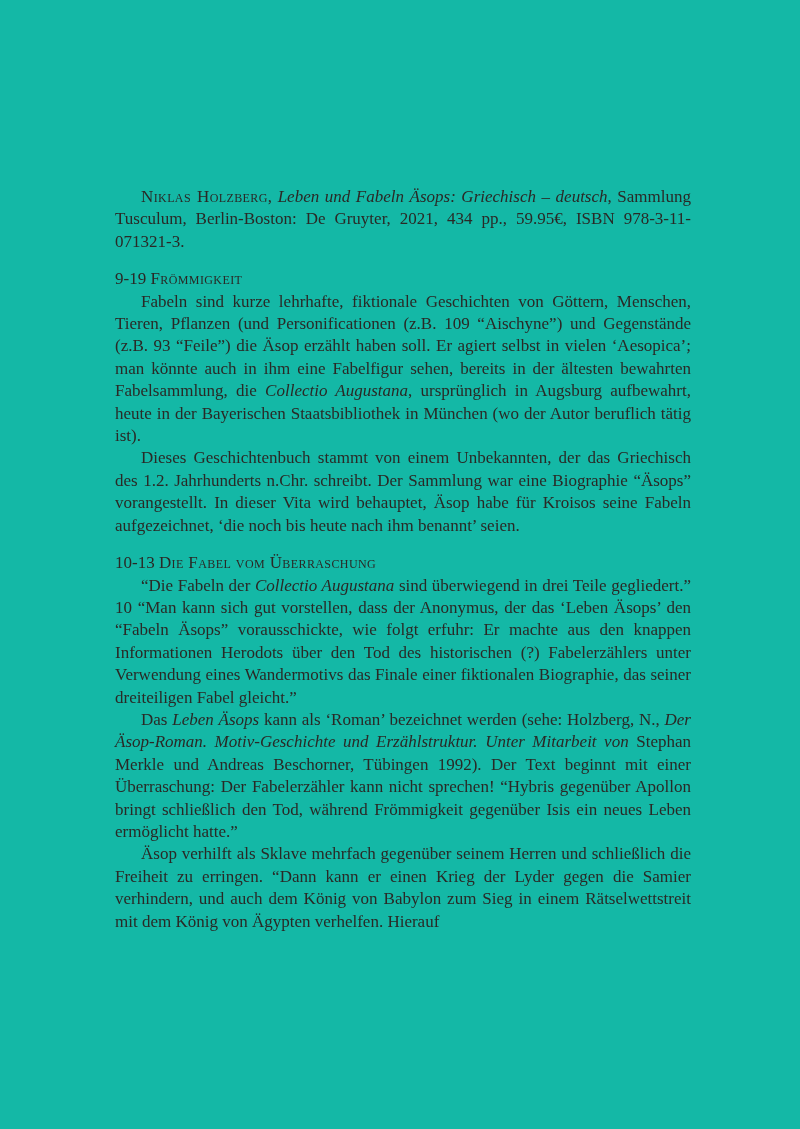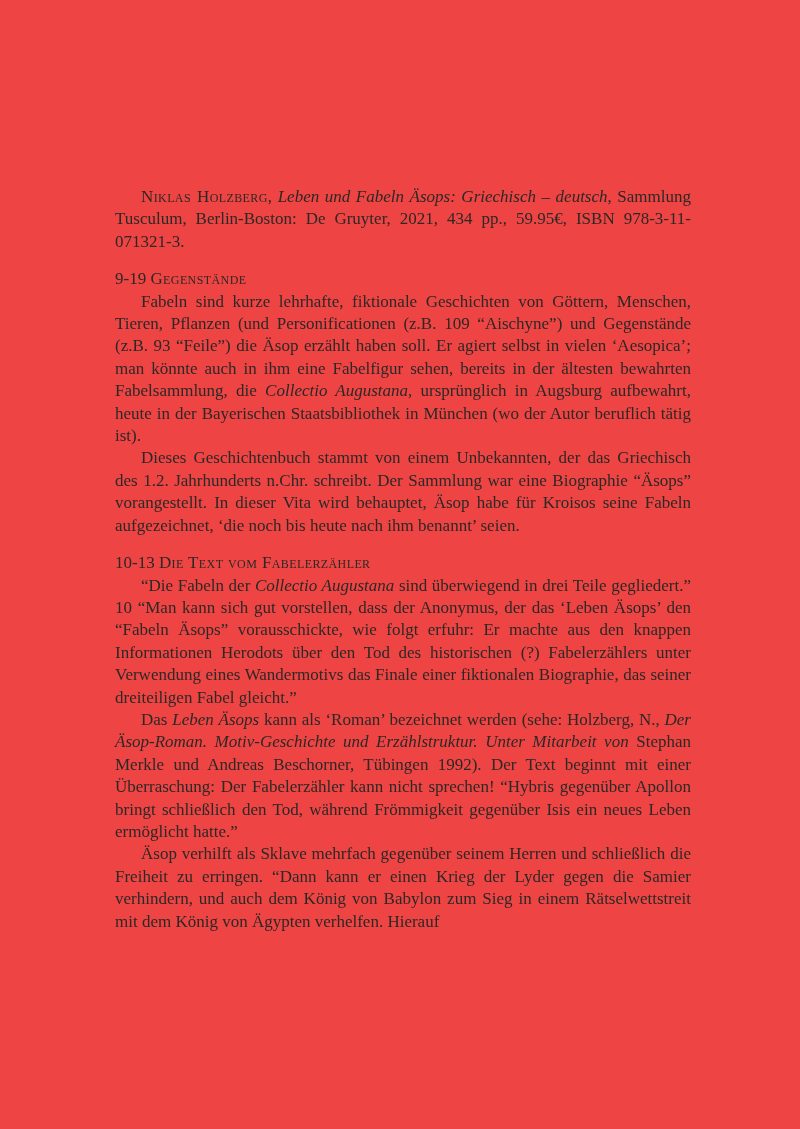--- a/index.html
+++ b/index.html
@@ -7,21 +7,21 @@
     padding: 0;
     width: 800px;
     height: 1129px;
     overflow: hidden;
     background: #ffffff;
   }
   .page {
     position: relative;
     width: 800px;
     height: 1129px;
-    background: #ef4444;
+    background: #14b8a6;
     color: #2a2926;
     font-family: "Liberation Serif", serif;
   }
   .text-block {
     position: absolute;
     left: 115px;
     top: 186px;
     width: 576px;
     font-size: 17px;
     line-height: 22.4px;
@@ -60,26 +60,26 @@
 </style>
 </head>
 <body>
 
 <div class="page">
 
   <main class="text-block">
 
     <p class="para"><span class="smallcaps">Niklas Holzberg</span><span>, </span><span class="italic">Leben und Fabeln Äsops: Griechisch – deutsch</span><span>, Sammlung Tusculum, Berlin-Boston: De Gruyter, 2021, 434 pp., 59.95€, ISBN 978-3-11-071321-3.</span></p>
 
-    <h2 class="section-heading"><span>9-19 </span><span class="smallcaps">Gegenstände</span></h2>
+    <h2 class="section-heading"><span>9-19 </span><span class="smallcaps">Frömmigkeit</span></h2>
 
     <p class="para"><span>Fabeln sind kurze lehrhafte, fiktionale Geschichten von Göttern, Menschen, Tieren, Pflanzen (und Personificationen (z.B. 109 “Aischyne”) und Gegenstände (z.B. 93 “Feile”) die Äsop erzählt haben soll. Er agiert selbst in vielen ‘Aesopica’; man könnte auch in ihm eine Fabelfigur sehen, bereits in der ältesten bewahrten Fabelsammlung, die </span><span class="italic">Collectio Augustana</span><span>, ursprünglich in Augsburg aufbewahrt, heute in der Bayerischen Staatsbibliothek in München (wo der Autor beruflich tätig ist).</span></p>
     <p class="para"><span>Dieses Geschichtenbuch stammt von einem Unbekannten, der das Griechisch des 1.2. Jahrhunderts n.Chr. schreibt. Der Sammlung war eine Biographie “Äsops” vorangestellt. In dieser Vita wird behauptet, Äsop habe für Kroisos seine Fabeln aufgezeichnet, ‘die noch bis heute nach ihm benannt’ seien.</span></p>
 
-    <h2 class="section-heading"><span>10-13 </span><span class="smallcaps">Die Text vom Fabelerzähler</span></h2>
+    <h2 class="section-heading"><span>10-13 </span><span class="smallcaps">Die Fabel vom Überraschung</span></h2>
 
     <p class="para"><span>“Die Fabeln der </span><span class="italic">Collectio Augustana</span><span> sind überwiegend in drei Teile gegliedert.” 10 “Man kann sich gut vorstellen, dass der Anonymus, der das ‘Leben Äsops’ den “Fabeln Äsops” vorausschickte, wie folgt erfuhr: Er machte aus den knappen Informationen Herodots über den Tod des historischen (?) Fabelerzählers unter Verwendung eines Wandermotivs das Finale einer fiktionalen Biographie, das seiner dreiteiligen Fabel gleicht.”</span></p>
     <p class="para"><span>Das </span><span class="italic">Leben Äsops</span><span> kann als ‘Roman’ bezeichnet werden (sehe: Holzberg, N., </span><span class="italic">Der Äsop-Roman. Motiv-Geschichte und Erzählstruktur. Unter Mitarbeit von</span><span> Stephan Merkle und Andreas Beschorner, Tübingen 1992). Der Text beginnt mit einer Überraschung: Der Fabelerzähler kann nicht sprechen! “Hybris gegenüber Apollon bringt schließlich den Tod, während Frömmigkeit gegenüber Isis ein neues Leben ermöglicht hatte.”</span></p>
     <p class="para"><span>Äsop verhilft als Sklave mehrfach gegenüber seinem Herren und schließlich die Freiheit zu erringen. “Dann kann er einen Krieg der Lyder gegen die Samier verhindern, und auch dem König von Babylon zum Sieg in einem Rätselwettstreit mit dem König von Ägypten verhelfen. Hierauf</span></p>
 
   </main>
 
 
 </div>
 

